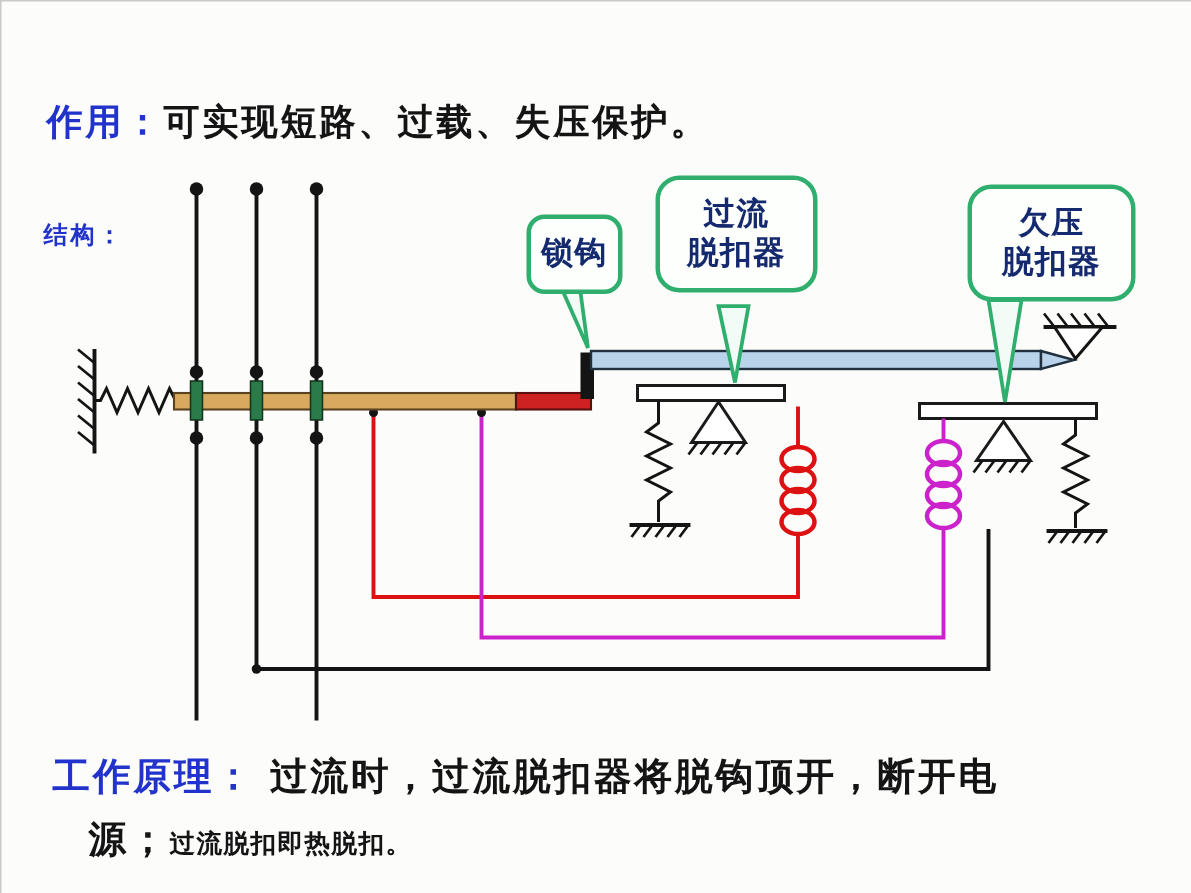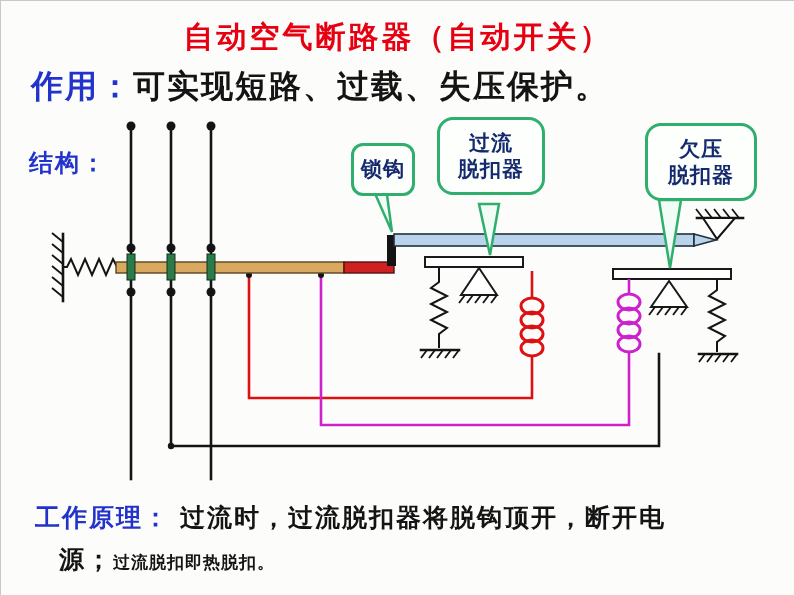--- a/index.html
+++ b/index.html
@@ -6,23 +6,23 @@
   #page{
     position:relative;width:794px;height:595px;margin:0 auto;
     background:#fcfcfa;border:1px solid #c9c9c9;overflow:hidden;
     font-family:"Liberation Sans",sans-serif;
   }
   .abs{position:absolute;}
   #title{
     top:16px;left:0;width:100%;text-align:center;
     font-size:30px;font-weight:700;letter-spacing:3px;color:var(--title-red);
   }
-  .lead-line{top:64px;left:30px;font-size:32px;font-weight:700;letter-spacing:2px;color:var(--body-black);}
+  .lead-line{top:64px;left:30px;font-size:24px;font-weight:700;letter-spacing:2px;color:var(--body-black);}
   .blue{color:var(--label-blue);}
-  #structure-label{top:146px;left:28px;font-size:24px;font-weight:700;letter-spacing:2px;}
+  #structure-label{top:146px;left:28px;font-size:16px;font-weight:700;letter-spacing:2px;}
   #diagram-wrap{top:103px;left:0;width:794px;height:392px;}
   svg{display:block;}
   
   .w{stroke:var(--wire-black);stroke-width:2.6;fill:none;stroke-linecap:square;}
   .wthin{stroke:var(--wire-black);stroke-width:2;fill:none;}
   .wr{stroke:var(--coil-red);stroke-width:2.6;fill:none;}
   .wm{stroke:var(--coil-magenta);stroke-width:2.6;fill:none;}
   .hatch{stroke:var(--wire-black);stroke-width:1.8;fill:none;}
   .dot{fill:var(--wire-black);stroke:none;}
   .coil-r{stroke:var(--coil-red);stroke-width:3;fill:none;}
@@ -44,21 +44,20 @@
   .p-line1 .blue{margin-right:10px;}
   .p-line2{margin-top:9px;padding-left:24px;font-size:25px;font-weight:700;letter-spacing:2px;display:flex;align-items:baseline;}
   .p-note{font-size:17px;font-weight:700;letter-spacing:1px;}
   .overlay-text{z-index:4;}
 </style>
 </head>
 <body>
 
 <div id="page">
 
-  <div id="title" class="abs overlay-text">自动空气断路器（自动开关）</div>
 
   <div class="abs lead-line overlay-text">
     <span class="blue">作用：</span><span>可实现短路、过载、失压保护。</span>
   </div>
 
   <div id="structure-label" class="abs blue overlay-text">结构：</div>
 
   <div id="diagram-wrap" class="abs">
     <svg width="794" height="392" viewBox="0 0 794 392" xmlns="http://www.w3.org/2000/svg">
 

